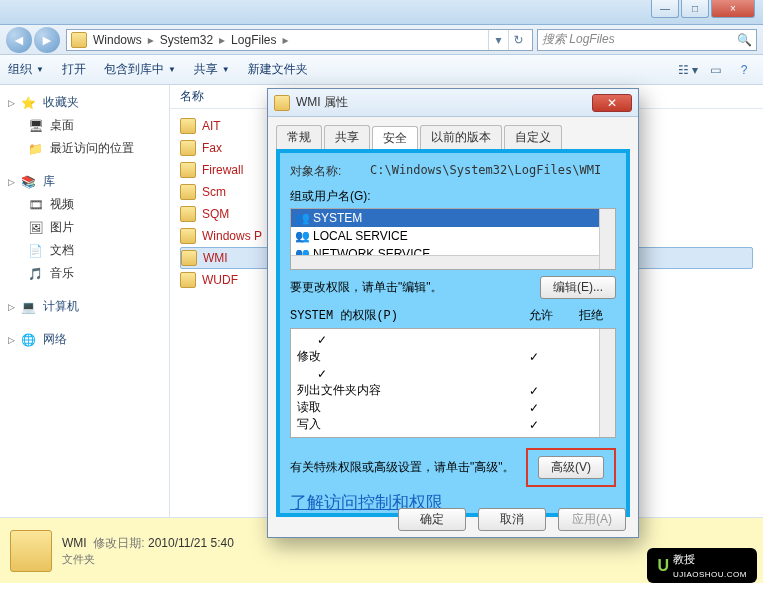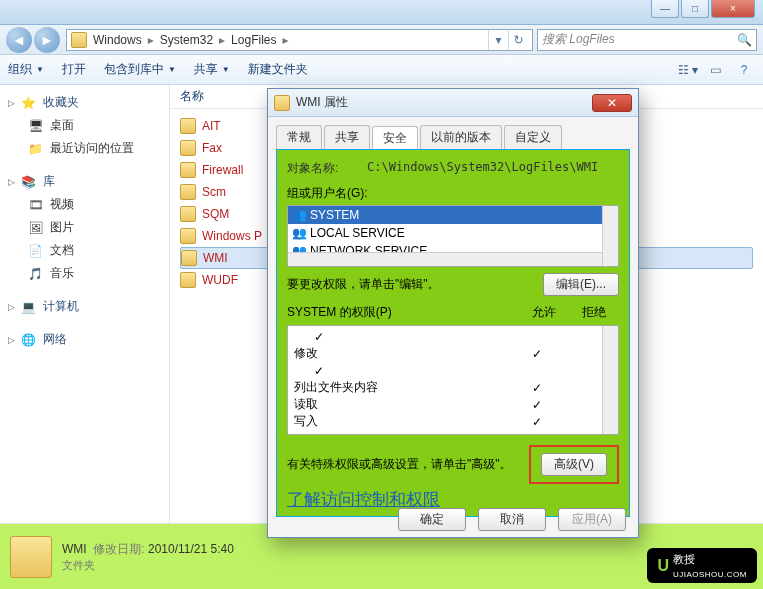--- a/index.html
+++ b/index.html
@@ -42,38 +42,38 @@
 .content { flex:1; position:relative; }
 .colhead { height:24px; border-bottom:1px solid #e0e8f0; display:flex; align-items:center; padding-left:10px; color:#1a3e6e; }
 .colhead .ch { margin-right: 380px; }
 .filelist { padding: 6px 10px; }
 .frow { display:flex; align-items:center; height:22px; }
 .frow.sel { background:#d6e7f7; border:1px solid #8db7dd; border-radius:2px; }
 .frow .fic { width:16px; height:16px; background:linear-gradient(#fbe69a,#e9c35e); border:1px solid #c69d3a; border-radius:2px; margin-right:6px; }
 .frow .fname { color:#b91c1c; }
 
 
-.statusbar { height:66px; border-top:1px solid #d8e3ed; background:#bef264; display:flex; align-items:center; padding:4px 10px; position:absolute; bottom:0; left:0; right:0; }
+.statusbar { height:66px; border-top:1px solid #d8e3ed; background:#fef9c3; display:flex; align-items:center; padding:4px 10px; position:absolute; bottom:6px; left:0; right:0; }
 .statusbar .bigic { width:42px; height:42px; background:linear-gradient(#fbe69a,#e9c35e); border:1px solid #c69d3a; border-radius:3px; margin-right:10px; }
 .statusbar .meta { color:#333; }
 .statusbar .meta .ln1 { font-size:12px; }
 .statusbar .meta .ln2 { font-size:11px; color:#777; }
 
 
 .dialog { position:absolute; left:267px; top:88px; width:372px; height:450px; background:#f4f4f4; border:1px solid #6b8bb0; box-shadow: 4px 8px 20px rgba(0,0,0,.35); }
 .dlgtitle { height:28px; background:linear-gradient(#eef5fc,#dbe9f6); display:flex; align-items:center; padding:0 6px; border-bottom:1px solid #b6c9dc; }
 .dlgtitle .fic2 { width:16px; height:16px; background:linear-gradient(#fbe69a,#e9c35e); border:1px solid #c69d3a; border-radius:2px; margin-right:6px; }
 .dlgtitle .txt { color:#333; font-size:12px; }
 .dlgtitle .dclose { margin-left:auto; width:40px; height:18px; background:linear-gradient(#e06a5a,#c23b29); border:1px solid #933; border-radius:3px; color:#fff; display:flex; align-items:center; justify-content:center; font-size:12px; }
 
 .tabs { display:flex; margin: 8px 8px 0; }
 .tab { padding: 3px 10px; background:#f0f0f0; border:1px solid #bbb; border-bottom:none; margin-right:2px; font-size:12px; color:#333; border-radius:3px 3px 0 0; }
 .tab.active { background:#fff; position:relative; top:1px; }
 
-.tabpane { margin:0 8px 8px; background:#84cc16; border:1px solid #0ea5e9; padding:10px 10px 8px; height:368px; position:relative; }
+.tabpane { margin:0 8px 8px; background:#7dd3fc; border:4px solid #0ea5e9; padding:10px 10px 8px; height:368px; position:relative; }
 .row { display:flex; margin-bottom:8px; font-size:12px; color:#333; }
 .row .lbl { width:80px; }
 .listbox { border:1px solid #aaa; height:62px; overflow:hidden; position:relative; background:#fff; }
 .listbox .li { display:flex; align-items:center; height:18px; padding:0 4px; font-family: "SimSun", monospace; font-size:12px; }
 .listbox .li.sel { background:#2f6fc1; color:#fff; }
 .listbox .li .pic { width:14px; height:12px; margin-right:4px; display:inline-flex; align-items:center; }
 .listbox .sbv { position:absolute; right:0; top:0; bottom:0; width:16px; background:#eee; border-left:1px solid #ccc; }
 .listbox .sbh { position:absolute; left:0; right:16px; bottom:0; height:14px; background:#eee; border-top:1px solid #ccc; }
 
 .permrow { display:flex; align-items:center; margin:6px 0 2px; }
@@ -81,21 +81,21 @@
 .btn { background:linear-gradient(#fefefe,#e6e6e6); border:1px solid #8f8f8f; border-radius:3px; padding:2px 12px; font-size:12px; color:#333; }
 
 .permtable { border:1px solid #aaa; margin-top:4px; height:110px; overflow:hidden; background:#fff; position:relative; }
 .permtable .pt-inner { padding:2px 6px; font-family:"SimSun",sans-serif; font-size:12px; }
 .permtable .prow { display:flex; height:17px; align-items:center; }
 .permtable .prow .pn { flex:1; }
 .permtable .prow .pc { width:50px; text-align:center; }
 .permtable .sbv2 { position:absolute; right:0; top:0; bottom:0; width:16px; background:#eee; border-left:1px solid #ccc; }
 
 .hdrs { display:flex; font-size:12px; margin-top:8px; }
-.hdrs .h1 { flex:1; font-family:Liberation Sans, sans-serif; }
+.hdrs .h1 { flex:1; font-family:Liberation Mono, monospace; }
 .hdrs .h2 { width:50px; text-align:center; }
 .hdrs .h3 { width:50px; text-align:center; }
 
 .advrow { display:flex; align-items:center; margin-top:10px; }
 .advrow .at { flex:1; font-size:12px; line-height:1.4; }
 .advbtn-wrap { border:2px solid #d83a2a; padding:6px 10px; }
 .link { color:#1a5fbf; text-decoration:underline; font-size:17px; margin-top:4px; display:inline-block; }
 
 .dlgbtns { position:absolute; bottom:6px; left:0; right:0; display:flex; justify-content:flex-end; gap:12px; padding:0 12px; }
 .dlgbtns .btn { min-width:68px; }

